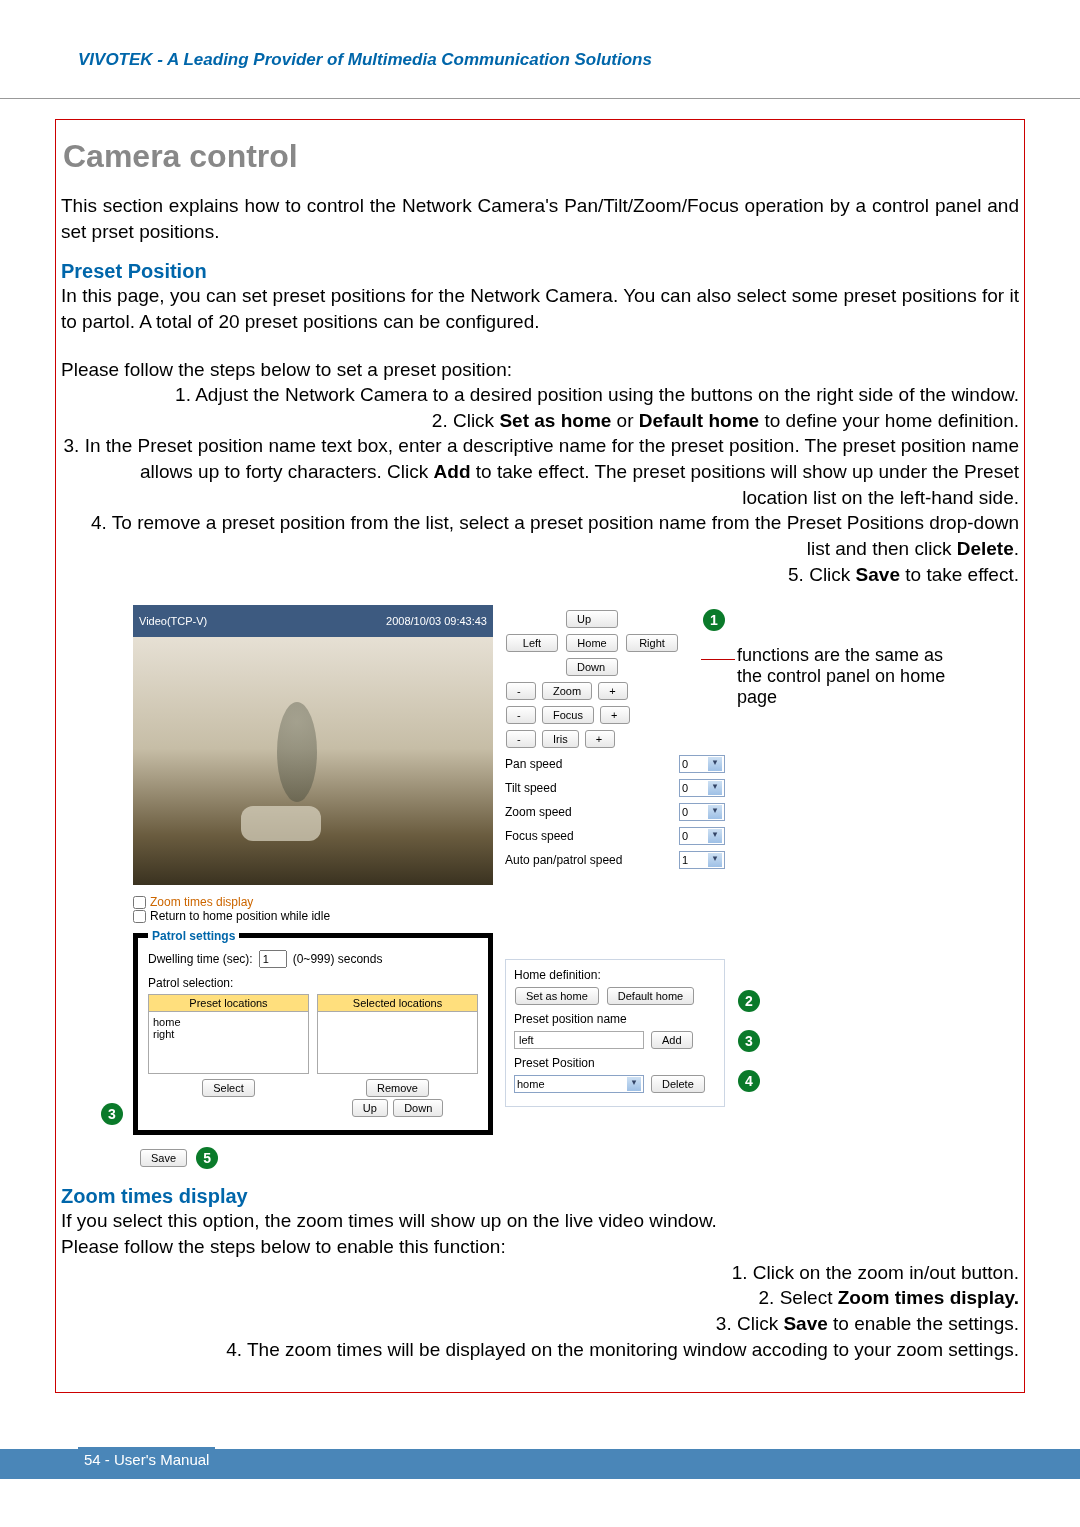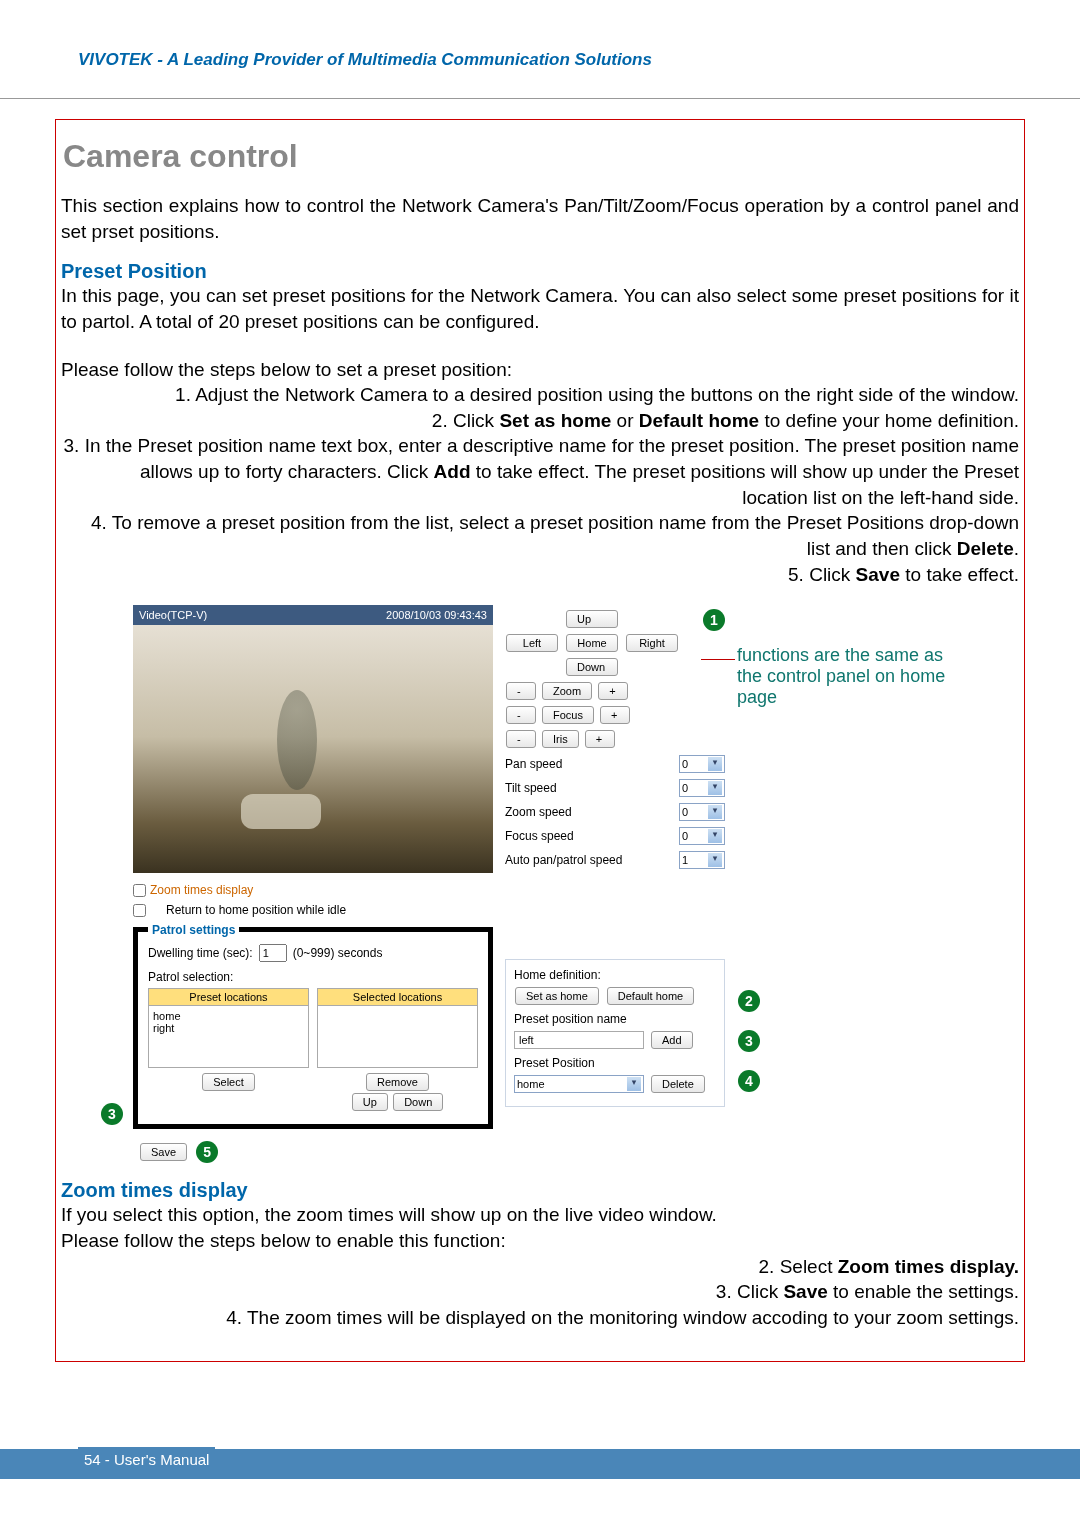--- a/index.html
+++ b/index.html
@@ -67,21 +67,21 @@
     justify-content: center;
     margin: 18px 0 6px 0;
   }
   .mockup-inner {
     display: flex;
     gap: 12px;
     align-items: flex-start;
   }
   .leftcol { width: 360px; font-size: 12px; }
   .videotop {
-    height: 20px;
+    height: 32px;
     background: #3d5a80;
     color: #fff;
     font-size: 11px;
     display: flex;
     justify-content: space-between;
     align-items: center;
     padding: 0 6px;
   }
   .videoimg {
     width: 360px;
@@ -101,21 +101,21 @@
   .videoimg::after {
     content: "";
     position: absolute;
     left: 30%; bottom: 18%;
     width: 80px; height: 35px;
     background: #ddd7c5;
     border-radius: 12px;
     opacity: .7;
   }
   .chk { margin: 10px 0 0 0; color:#cc6600; font-size:12px; display:flex; align-items:center; gap:4px;}
-  .black12 { color:#000; font-size:12px; display:flex; align-items:center; gap:20px; margin-top:6px;}
+  .black12 { color:#000; font-size:12px; display:flex; align-items:center; gap:4px; }
   .patrol-box {
     border: 5px solid #000000;
     margin-top: 10px;
     padding: 8px 10px 12px 10px;
     position: relative;
   }
   .patrol-legend {
     position: absolute;
     top: -9px;
     left: 10px;
@@ -192,21 +192,21 @@
     width: 130px;
     height: 18px;
     font-size: 11px;
     padding: 0 4px;
   }
   .right-badges { position:absolute; right:-36px; top:30px; display:flex; flex-direction:column; gap:18px;}
 
   .sidecopy {
     width: 210px;
     font-size: 18px;
-    color:#0f766e;
+    color:#000000;
     margin-top: 40px;
     position: relative;
   }
   .sidecopy .line { border-top: 1px solid #bf0000; width: 34px; position:absolute; left:-36px; top:14px;}
 
   .save-row { display:flex; align-items:center; gap:8px; margin-top:12px; margin-left:6px;}
 
   .page-footer {
     position: absolute;
     bottom: 55px;
@@ -414,20 +414,21 @@
         <span>functions are the same as the control panel on  home page</span>
       </div>
     </div>
     </div>
   </div>
 
   <h2 class="blue">Zoom times display</h2>
   <p class="para">If you select this option, the zoom times will show up on the live video window.</p>
   <p class="para">Please follow the steps below to enable this function:</p>
   <div class="stepsblock" style="margin-top:0;">
+    <div class="step-line">1. Click on the zoom in/out button.</div>
     <div class="step-line">2. Select <span class="bold">Zoom times display.</span></div>
     <div class="step-line">3. Click <span class="bold">Save</span> to enable the settings.</div>
     <div class="step-line">4. The zoom times will be displayed on the monitoring window accoding to your zoom settings.</div>
   </div>
 </div>
 
 <div class="footer-band"></div>
 <div class="page-footer">54 - User's Manual</div>
 
 </body></html>

